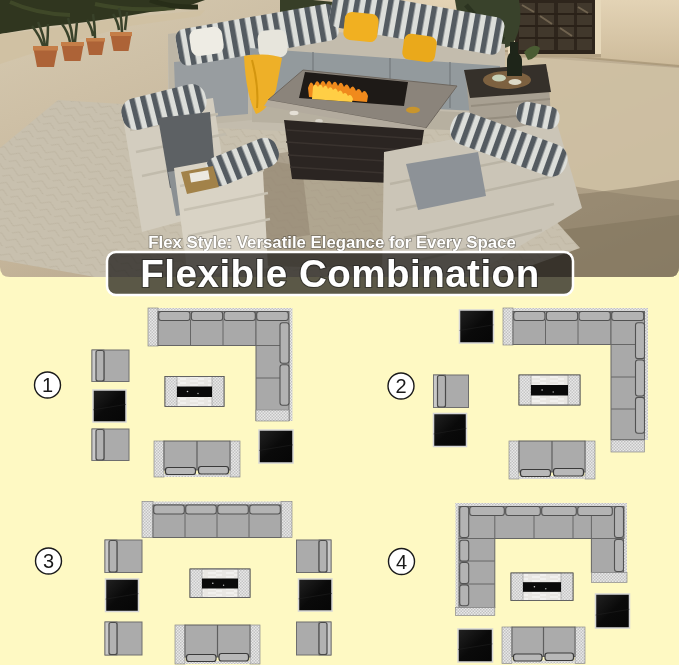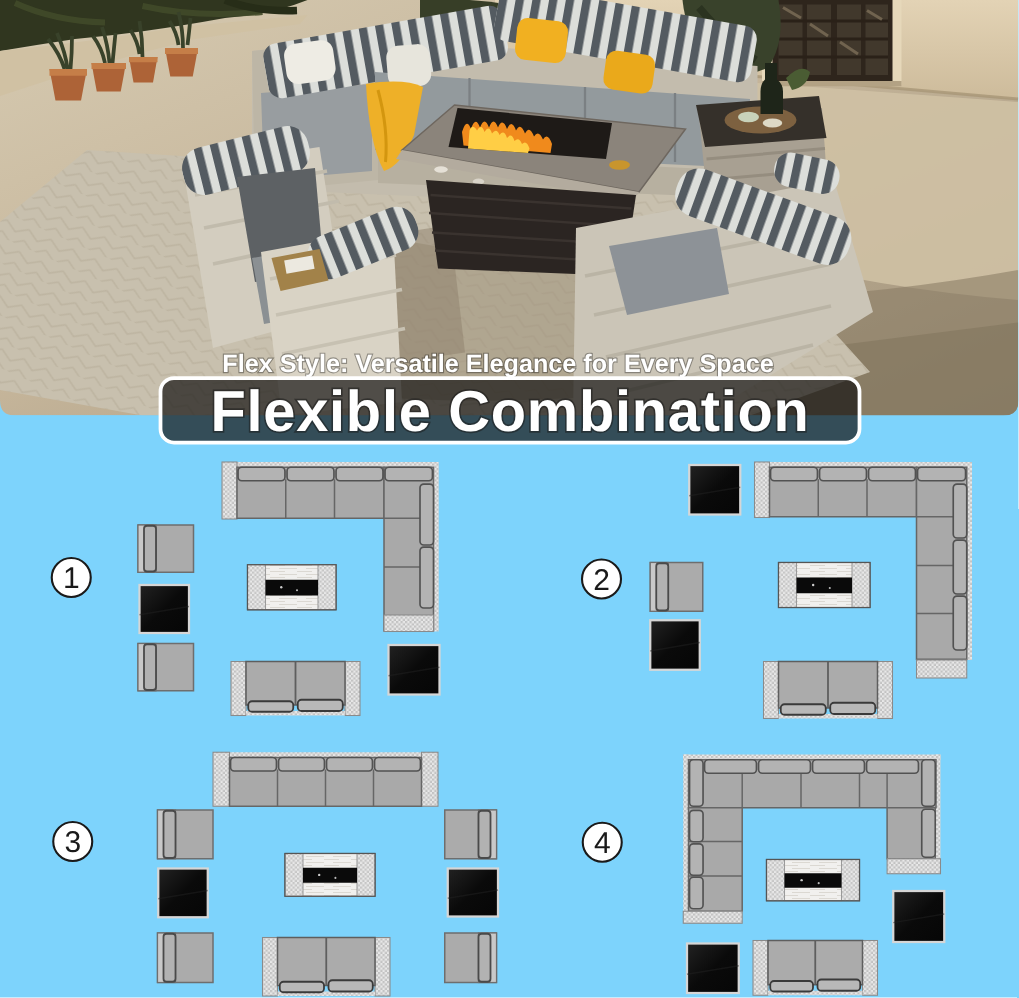--- a/index.html
+++ b/index.html
@@ -1,16 +1,16 @@
 <!DOCTYPE html>
 <html><head>
 <meta charset="utf-8">
 <style>
 html,body{margin:0;padding:0;background:#fff;}
-.page{position:relative;width:679px;height:665px;background:#7dd3fc;overflow:hidden;font-family:"Liberation Sans",sans-serif;}
+.page{position:relative;width:679px;height:665px;background:#fef9c3;overflow:hidden;font-family:"Liberation Sans",sans-serif;}
 svg{display:block;}
 </style>
 </head>
 <body>
 <div class="page">
 <svg width="679" height="665" viewBox="0 0 679 665" xmlns="http://www.w3.org/2000/svg">
 <defs>
 <linearGradient id="floorg" x1="0" y1="0" x2="1" y2="1">
 <stop offset="0" stop-color="#d6cab1"></stop>
           <stop offset="0.45" stop-color="#c6b69b"></stop>

